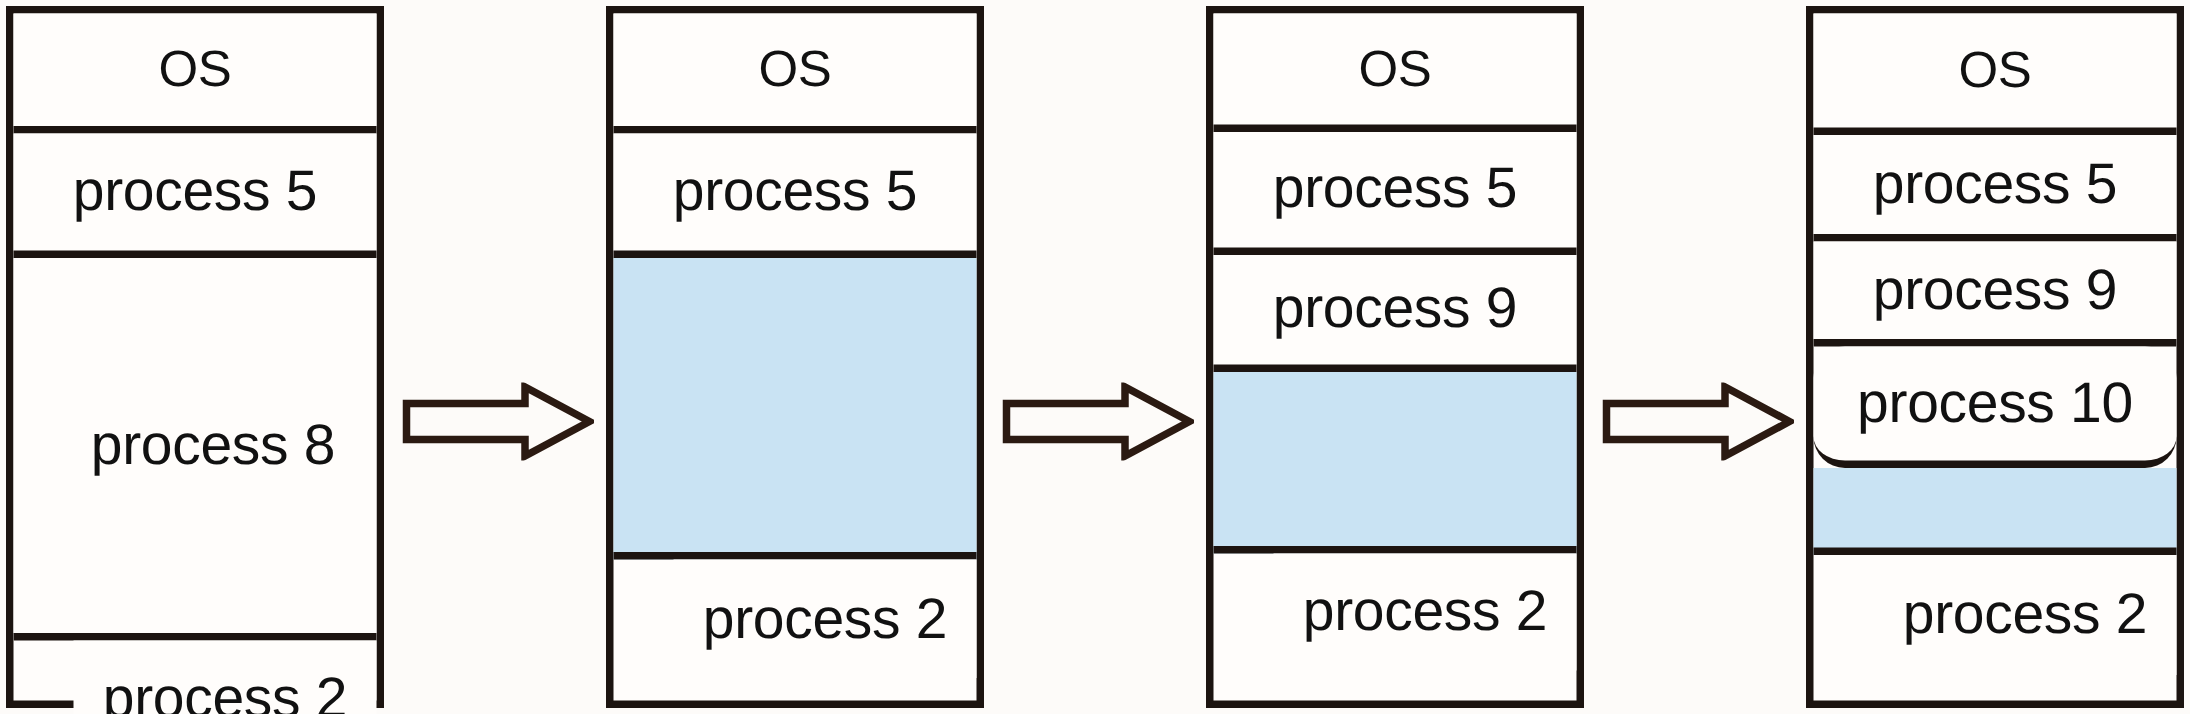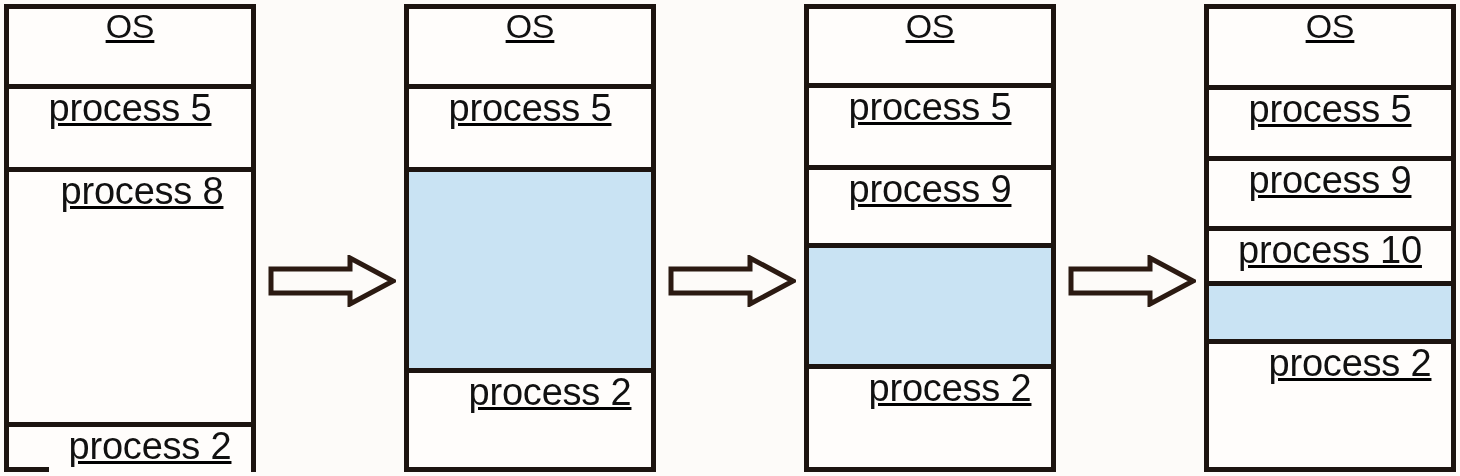--- a/index.html
+++ b/index.html
@@ -29,26 +29,25 @@
     border: 5px solid #1c1410;
     background: #fffdfb;
     display: flex;
     flex-direction: column;
   }
 
   .mem-seg {
     box-sizing: border-box;
     position: relative;
     display: flex;
-    align-items: flex-start;
+    align-items: center;
     justify-content: center;
     background: #fffdfb;
     border-bottom: 5px solid #1c1410;
     overflow: hidden;
-    text-decoration: underline;
   }
   .mem-seg:last-child {
     border-bottom: none;
     margin-left: 40px;
   }
   .mem-seg.free {
     background: #c9e3f3;
   }
 
   .seg-label {
@@ -120,21 +119,21 @@
     <div class="mem-block" style="left: 1204px; top: 4px; width: 252px; height: 468px;">
       <div class="mem-seg" style="height: 81.1875px; flex: 0 0 auto;">
         <span class="seg-label os">OS</span>
       </div>
       <div class="mem-seg" style="height: 70.5558px; flex: 0 0 auto;">
         <span class="seg-label">process 5</span>
       </div>
       <div class="mem-seg" style="height: 70.5558px; flex: 0 0 auto;">
         <span class="seg-label">process 9</span>
       </div>
-      <div class="mem-seg" style="height: 55px; flex: 0 0 auto;">
+      <div class="mem-seg" style="height: 81px; flex: 0 0 auto; border-radius: 21px;">
         <span class="seg-label">process 10</span>
       </div>
       <div class="mem-seg free" style="height: 57.9911px; flex: 0 0 auto;"></div>
       <div class="mem-seg" style="height: 80.221px; flex: 0 0 auto;">
         <span class="seg-label">process 2</span>
       </div>
     </div>
     <div class="arrow" style="left: 268px; top: 255px; width: 128px; height: 52px;">
       <svg width="128" height="52" viewBox="0 0 128 52">
         <polygon points="3,14 82,14 82,3 125,26 82,49 82,38 3,38" fill="#fdfbf9" stroke="#2b1a12" stroke-width="5" stroke-linejoin="miter"></polygon>

